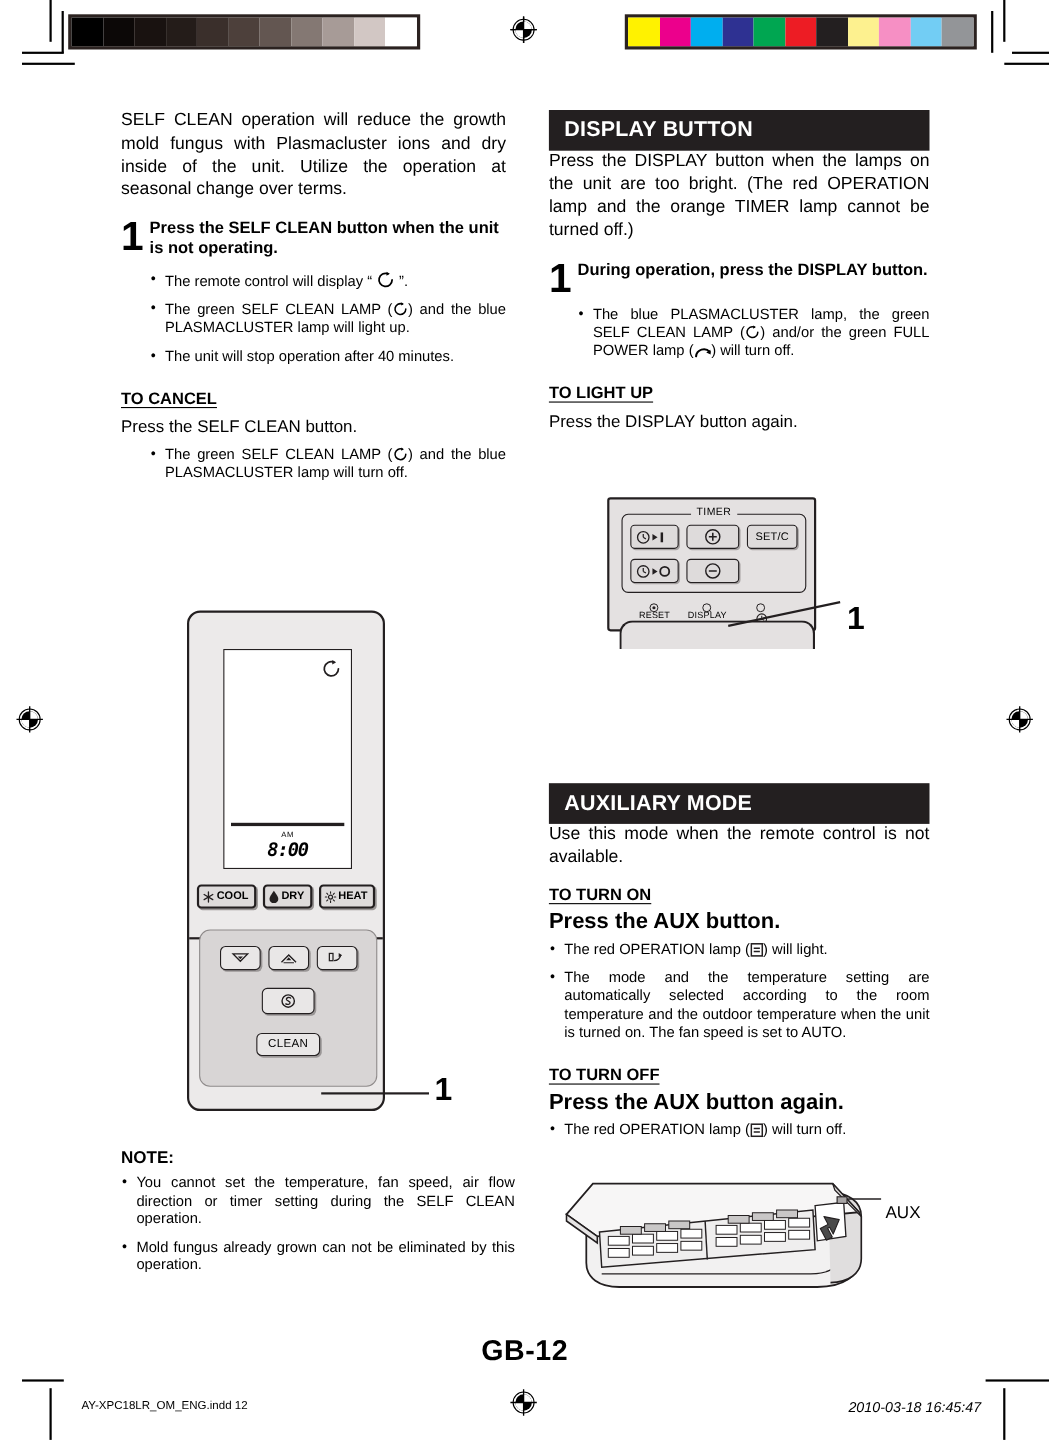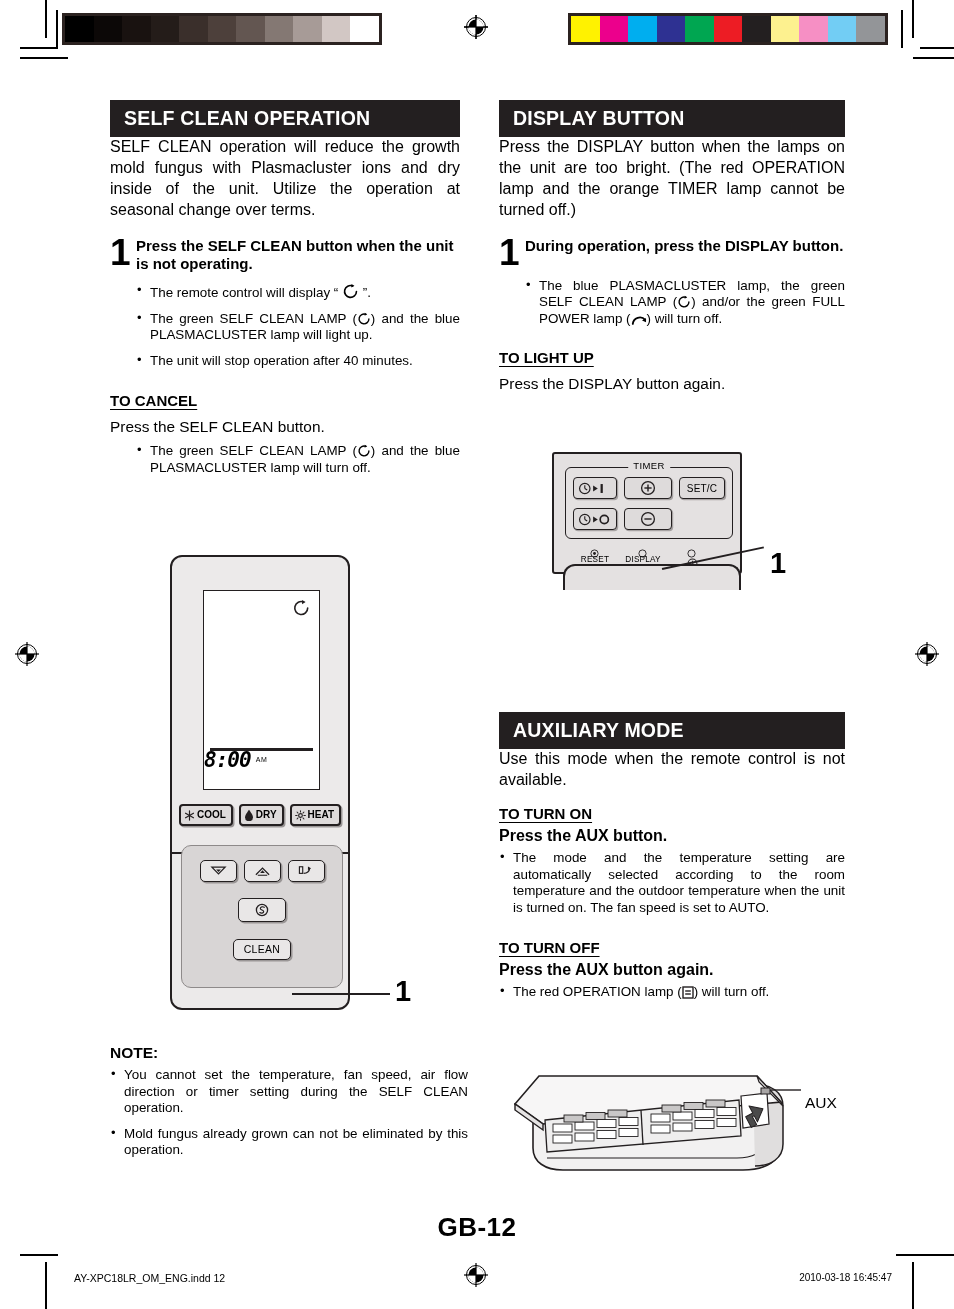--- a/index.html
+++ b/index.html
@@ -61,21 +61,21 @@
   }
   ul.bul.indent { margin-left: 26px; }
   ul.bul li.nojust { text-align: left; }
 
   .subhead {
     font-size: 15px; font-weight: bold;
     text-decoration: underline; text-underline-offset: 2.5px;
     margin-top: 13px; display: inline-block;
   }
   .sub-line { font-size: 15.4px; margin-top: 7px; line-height:1.25; }
-  .sub-bold { font-size: 16px; font-weight: bold; margin-top: 4px; }
+  .sub-bold { font-size: 20px; font-weight: bold; margin-top: 4px; }
 
   .note-head { font-size: 15.5px; font-weight: bold; }
 
   
   .gi { display: inline-block; vertical-align: -3px; }
   .gi svg { display: block; }
 
   
   #remote-fig { position: absolute; left: 170px; top: 555px; width: 290px; height: 465px; }
   .rc-body {
@@ -83,22 +83,22 @@
     background: #eceaea; border: 2.4px solid #231f20; border-radius: 12px;
   }
   .rc-lcd {
     position: absolute; left: 31px; top: 33px; width: 117px; height: 200px;
     background: #fff; border: 1.6px solid #231f20;
   }
   .rc-clean-glyph { position: absolute; right: 8px; top: 8px; }
   .rc-timebar { position: absolute; left: 6px; right: 6px; bottom: 38px; height: 3px; background: #231f20; }
   .rc-am { position: absolute; left: 0; right: 0; bottom: 26px; text-align: center;
            font-size: 7px; font-family: "Liberation Sans", sans-serif; letter-spacing: .5px; }
-  .rc-time { position: absolute; left: 0; right: 0; bottom: 17px; 
-             font-size: 21px; font-weight: bold; font-style: italic;
+  .rc-time { position: absolute; left: 0; right: 0; bottom: 6px; text-align: center;
+             font-size: 17px; font-weight: bold; font-style: italic;
              font-family: "DejaVu Sans Mono", monospace; letter-spacing: -1px; }
 
   .rc-row { position: absolute; display: flex; justify-content: center; gap: 6px; width: 100%; }
   .rc-btn {
     background: #dedbdb; border: 2px solid #231f20; border-radius: 4px;
     font-size: 10px; font-weight: bold; padding: 3px 5px 3px 3px;
     display: flex; align-items: center; gap: 2px; line-height: 1;
     box-shadow: 1.5px 1.5px 0 #9a9696;
   }
   .rc-btn-plain {
@@ -148,21 +148,21 @@
   
   #unit-fig { position: absolute; left: 505px; top: 1062px; width: 345px; height: 120px; }
   .aux-label { position: absolute; left: 300px; top: 32px; font-size: 15.5px; }
 
   
   #pagenum {
     position: absolute; left: 0; right: 0; top: 1212px; text-align: center;
     font-size: 26px; font-weight: bold; letter-spacing: .5px;
   }
   .foot-l { position: absolute; left: 74px; top: 1272px; font-size: 10.5px; }
-  .foot-r { position: absolute; right: 62px; top: 1272px; font-size: 10px; }
+  .foot-r { position: absolute; right: 62px; top: 1272px; font-size: 13px; font-style: italic; }
 </style>
 </head>
 <body>
 
 <div id="page">
 
   <div class="crop-v" style="left:45px;top:0;height:38px;"></div>
   <div class="crop-h" style="left:20px;top:47px;width:38px;"></div>
   <div class="crop-v" style="left:56px;top:10px;height:38px;"></div>
   <div class="crop-h" style="left:20px;top:57px;width:48px;"></div>
@@ -242,21 +242,20 @@
       <div class="swatch" style="background: rgb(237, 28, 36);"></div>
       <div class="swatch" style="background: rgb(35, 31, 32);"></div>
       <div class="swatch" style="background: rgb(253, 241, 143);"></div>
       <div class="swatch" style="background: rgb(246, 143, 196);"></div>
       <div class="swatch" style="background: rgb(114, 205, 244);"></div>
       <div class="swatch" style="background: rgb(147, 149, 152);"></div>
     </div>
 
   <div class="col col-left">
 
-    <div class="sec-head">SELF CLEAN OPERATION</div>
 
     <p class="body-para">SELF CLEAN operation will reduce the growth mold fungus with Plasmacluster ions and dry inside of the unit. Utilize the operation at seasonal change over terms.</p>
 
     <div class="step">
       <div class="step-num">1</div>
       <div class="step-txt">Press the SELF CLEAN button when the unit is not operating.</div>
     </div>
 
     <ul class="bul indent">
       <li>
@@ -518,20 +517,27 @@
   <div style="position:absolute;left:499px;top:712px;width:346px;">
 
     <div class="sec-head">AUXILIARY MODE</div>
 
     <p class="body-para">Use this mode when the remote control is not available.</p>
 
     <div class="subhead" style="margin-top:14px;">TO TURN ON</div>
     <div class="sub-bold">Press the AUX button.</div>
 
     <ul class="bul" style="margin-top:5px;">
+      <li class="nojust">
+        The red OPERATION lamp (<span class="gi"><svg width="12" height="13" viewBox="0 0 12 13">
+              <rect x="1" y="1" width="10" height="11" fill="none" stroke="#231f20" stroke-width="1.4"></rect>
+              <line x1="3.2" y1="5" x2="8.8" y2="5" stroke="#231f20" stroke-width="1.4"></line>
+              <line x1="3.2" y1="8" x2="8.8" y2="8" stroke="#231f20" stroke-width="1.4"></line>
+            </svg></span>) will light.
+      </li>
       <li>The mode and the temperature setting are automatically selected according to the room temperature and the outdoor temperature when the unit is turned on. The fan speed is set to AUTO.</li>
     </ul>
 
     <div class="subhead" style="">TO TURN OFF</div>
     <div class="sub-bold">Press the AUX button again.</div>
 
     <ul class="bul" style="margin-top:5px;">
       <li class="nojust">
         The red OPERATION lamp (<span class="gi"><svg width="12" height="13" viewBox="0 0 12 13">
               <rect x="1" y="1" width="10" height="11" fill="none" stroke="#231f20" stroke-width="1.4"></rect>

